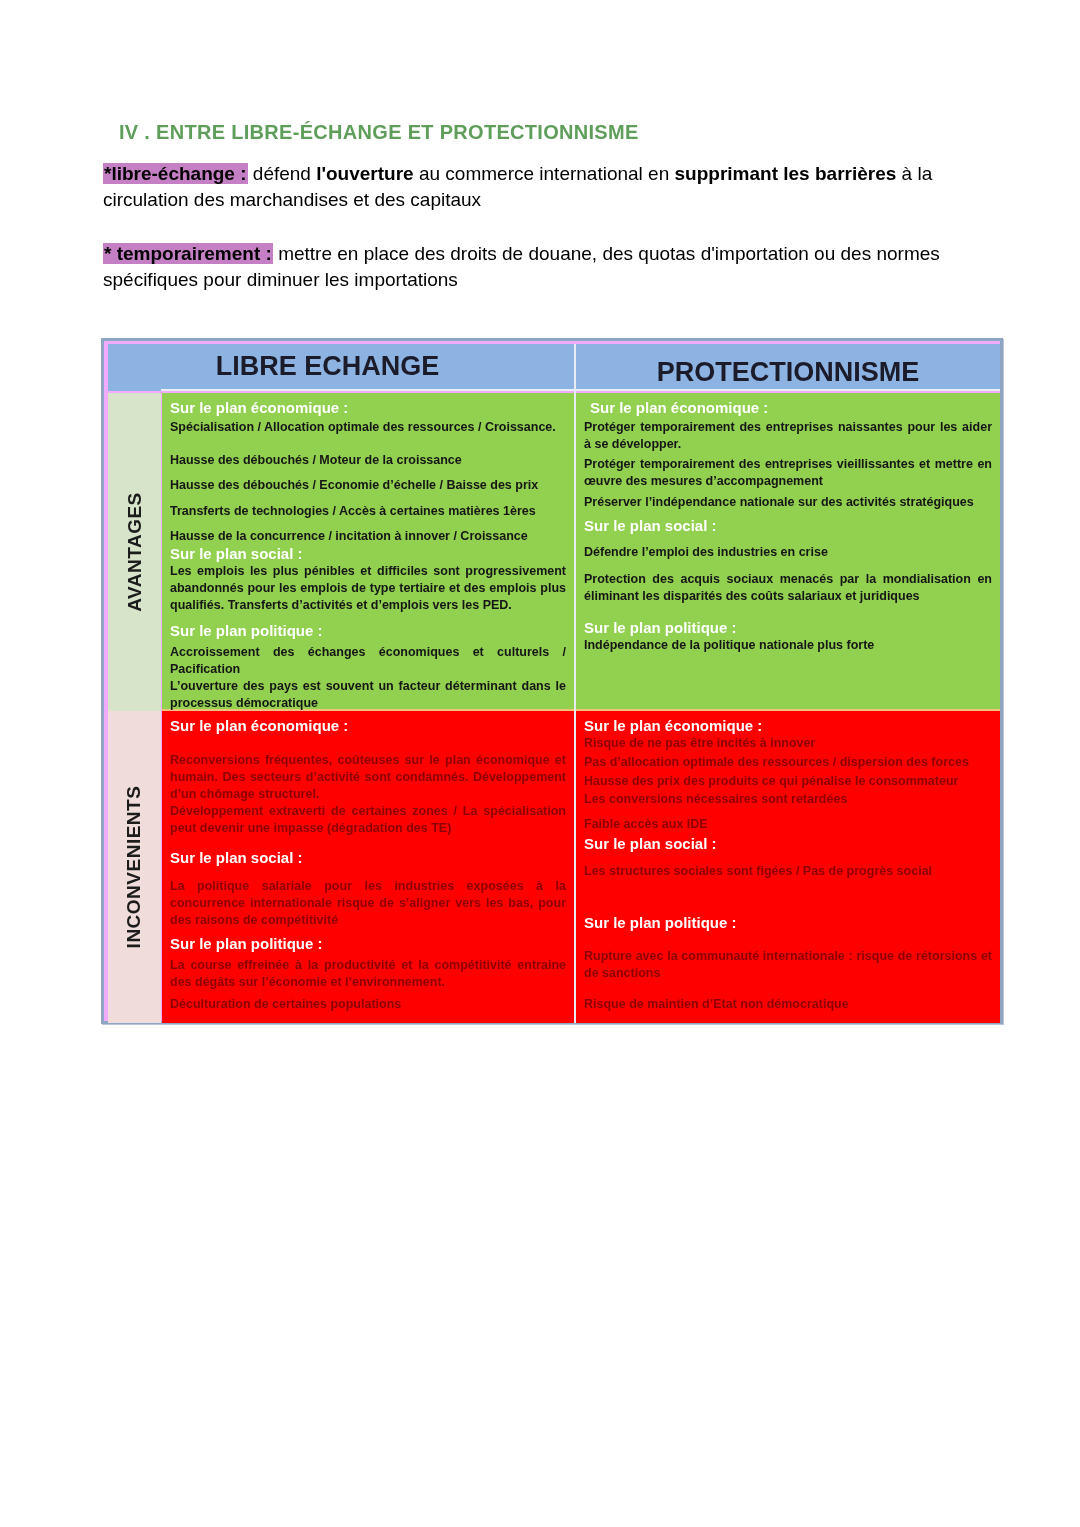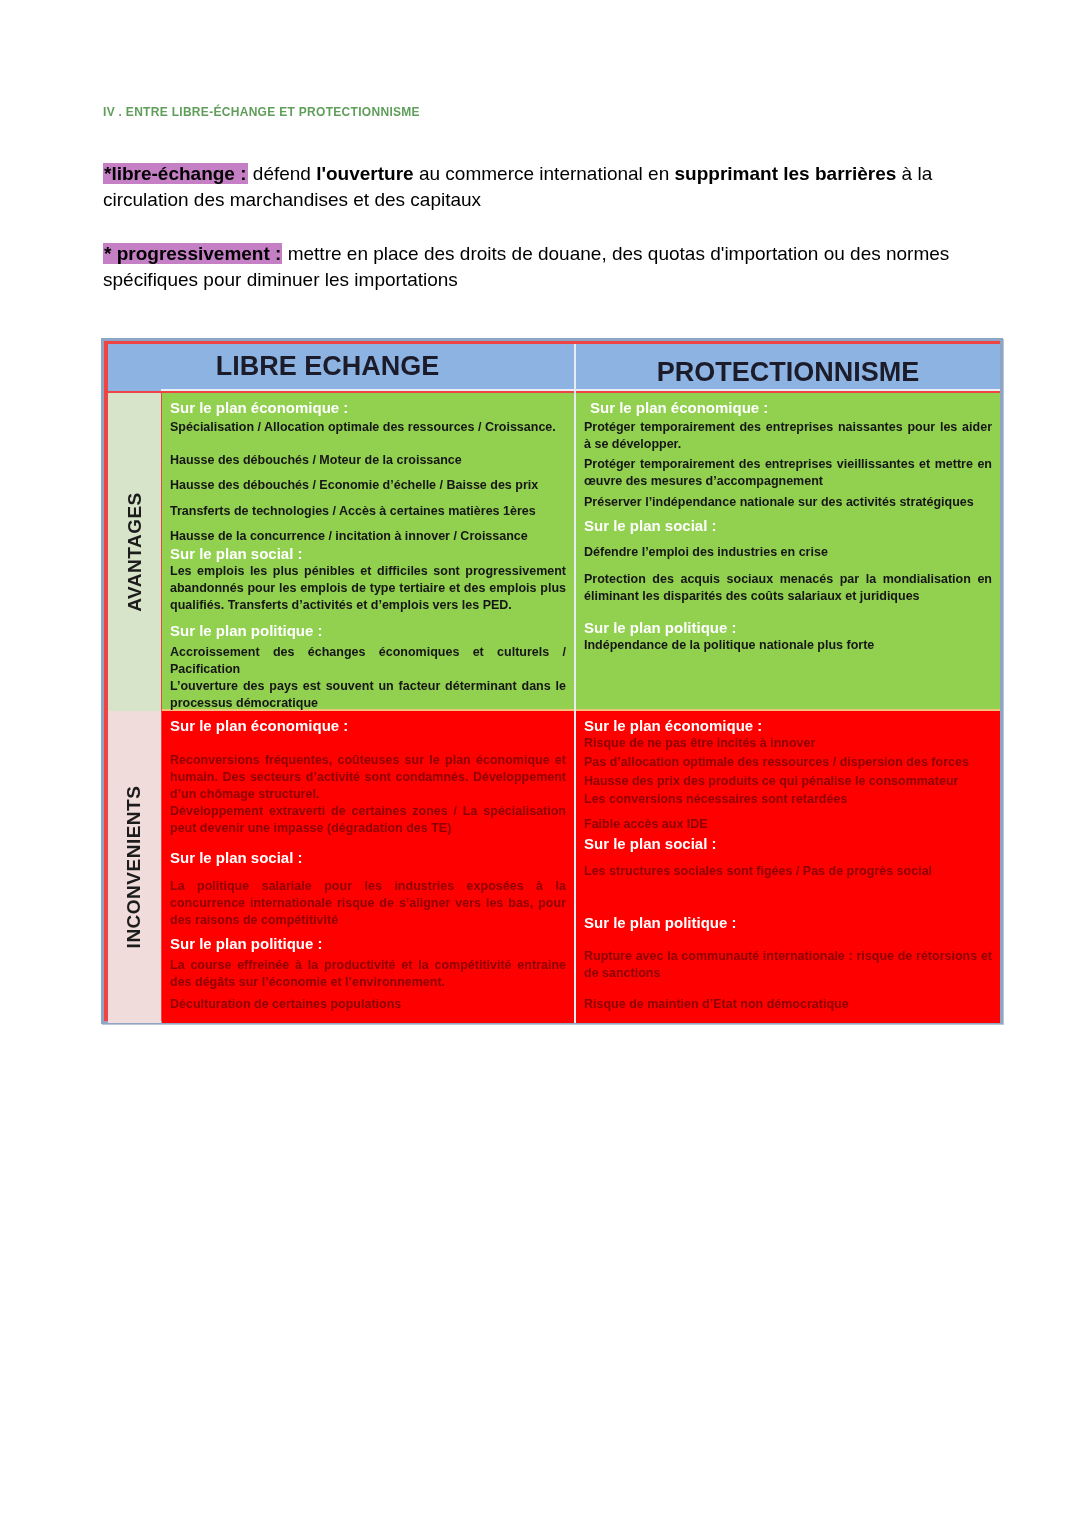--- a/index.html
+++ b/index.html
@@ -1,29 +1,29 @@
 <!DOCTYPE html>
 <html><head>
 <meta charset="utf-8">
 <style>
   html, body { margin: 0; padding: 0; background: #ffffff; }
   body { width: 1080px; height: 1527px; position: relative; overflow: hidden;
          font-family: "Liberation Sans", "DejaVu Sans", sans-serif; color: #222; }
 
-  .page-title { position: absolute; left: 103px; top: 105px; font-size: 12px; font-weight: bold;
-                color: #5f9e5a; letter-spacing: 0.3px; margin: 0; }
+  .page-title { position: absolute; left: 103px; top: 105px; font-size: 20px; font-weight: bold;
+                color: #5f9e5a; letter-spacing: 0.3px; margin: 16px; }
 
   .definition { position: absolute; left: 103px; width: 880px; font-size: 19px; line-height: 26px; color: #000000; margin: 0; }
   .def-1 { top: 161px; }
   .def-2 { top: 241px; }
   .term { background: #c57fc5; font-weight: bold; padding: 0 1px; }
   .bold { font-weight: bold; }
 
   .comparison-table { position: absolute; left: 101px; top: 338px; width: 902px; height: 686px;
-                      border: 3px solid #8ea5c4; box-sizing: border-box; background: #ef4444;
+                      border: 3px solid #8ea5c4; box-sizing: border-box; background: #f0abfc;
                       box-shadow: 1px 1px 0 #b9c6d8; }
   .tbl { position: absolute; left: 4px; top: 3px; width: 892px; height: 679px; }
 
   .hdr-corner { position: absolute; left: 0; top: 0; width: 53px; height: 47px; background: #8db3e2; }
   .hdr { position: absolute; top: 0; height: 47px; background: #8db3e2; display: flex; align-items: center; justify-content: center;
          font-size: 27px; font-weight: bold; color: #1b1b2a; border-bottom: 2px solid #e9eef6; box-sizing: border-box; }
   .hdr-left { left: 53px; width: 413px; padding-right: 80px; }
   .hdr-right { left: 468px; width: 424px; padding-top: 12px; }
   .col-divider { position: absolute; left: 466px; top: 0; width: 2px; height: 679px; background: #e7ecf2; }
 
@@ -43,21 +43,21 @@
   .adv .item { color: #161616; }
   .inc .item { color: #8c0000; }
 </style>
 </head>
 <body>
 
 <h1 class="page-title">IV . ENTRE LIBRE-ÉCHANGE ET PROTECTIONNISME</h1>
 
 <p class="definition def-1"><span class="term">*libre-échange :</span><span> défend </span><span class="bold">l'ouverture</span><span> au commerce international en </span><span class="bold">supprimant les barrières</span><span> à la circulation des marchandises et des capitaux</span></p>
 
-<p class="definition def-2"><span class="term">* progressivement :</span><span> mettre en place des droits de douane, des quotas d'importation ou des normes spécifiques pour diminuer les importations</span></p>
+<p class="definition def-2"><span class="term">* temporairement :</span><span> mettre en place des droits de douane, des quotas d'importation ou des normes spécifiques pour diminuer les importations</span></p>
 
 <div class="comparison-table">
   <div class="tbl">
     <div class="hdr-corner"></div>
     <div class="hdr hdr-left">LIBRE ECHANGE</div>
     <div class="hdr hdr-right">PROTECTIONNISME</div>
     <div class="col-divider"></div>
 
     <div class="row-label lbl-adv">
         <span>AVANTAGES</span>

